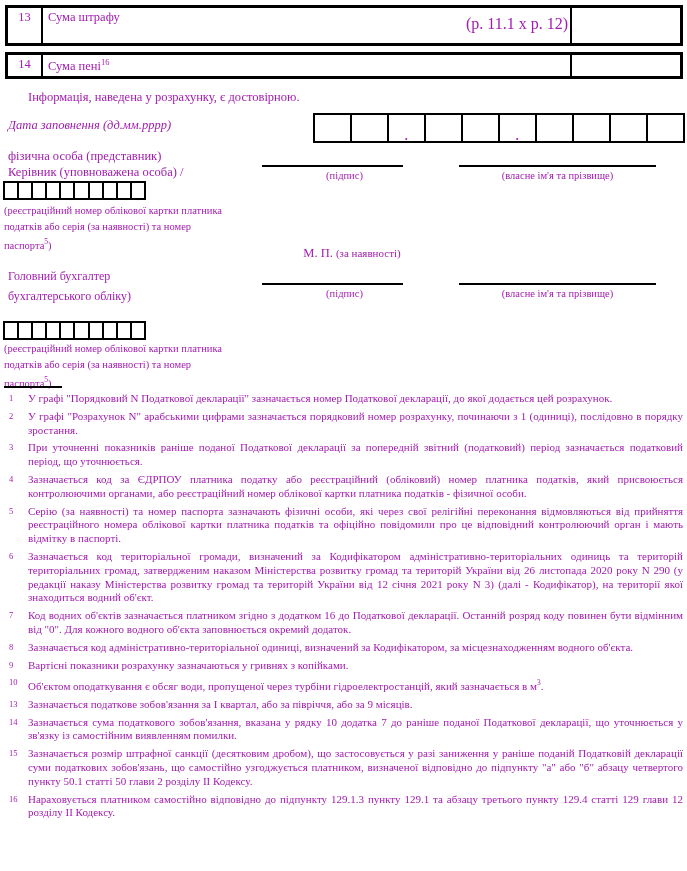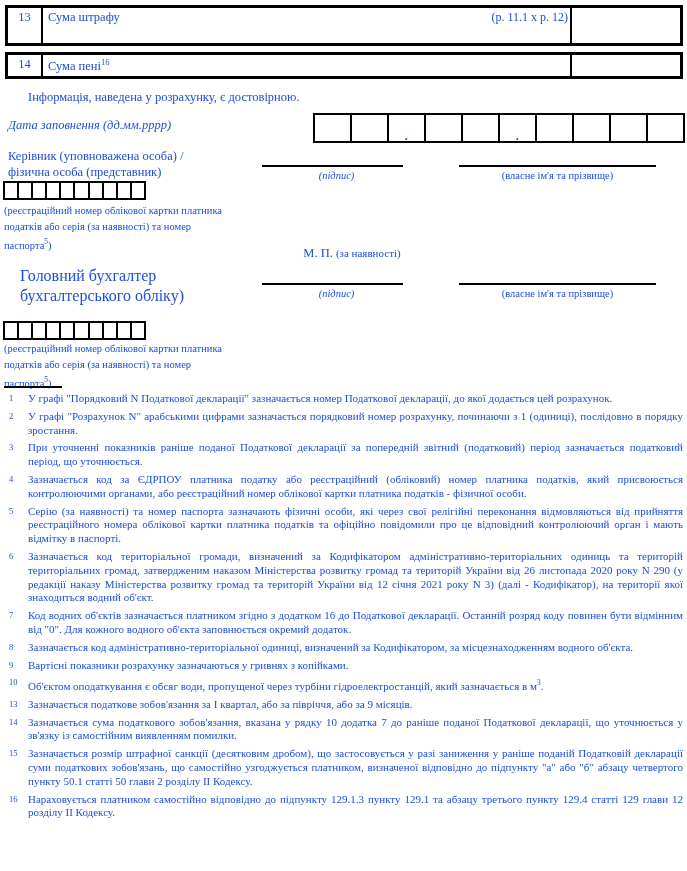--- a/index.html
+++ b/index.html
@@ -2,21 +2,21 @@
 <html><head>
 <meta charset="utf-8">
 <style>
   * { margin: 0; padding: 0; box-sizing: border-box; }
   html, body { background: #fff; }
   .page {
     position: relative;
     width: 687px;
     height: 871px;
     background: #fff;
-    color: #1d4ed8;
+    color: #a21caf;
     font-family: "Liberation Serif", "DejaVu Serif", serif;
     overflow: hidden;
   }
 
   
   .tbl {
     position: absolute;
     left: 5px;
     width: 678px;
     border: 3px solid #000;
@@ -36,22 +36,22 @@
   .cell-label {
     flex: 1;
     position: relative;
     font-size: 12.5px;
     padding: 2px 4px 17px 5px;
   }
   .cell-label sup { font-size: 8.5px; }
   .formula {
     position: absolute;
     right: 2px;
-    bottom: 18px;
-    font-size: 12px;
+    bottom: 10px;
+    font-size: 16px;
     white-space: nowrap;
     margin-left: 31px;
   }
   .cell-value {
     width: 110px;
     border-left: 2px solid #000;
     flex: none;
   }
 
   
@@ -74,36 +74,36 @@
     bottom: -3px; left: 45%;
     font-size: 12px; font-weight: bold;
   }
 
   
   .signer1-label {
     position: absolute; left: 8px; top: 148px;
     font-size: 12.5px; line-height: 16px;
   }
   .signer2-label {
-    position: absolute; left: 20px; top: 266px;
-    font-size: 16px; line-height: 20px;
+    position: absolute; left: 8px; top: 266px;
+    font-size: 12px; line-height: 20px;
   }
 
   
   .sig-line { position: absolute; height: 2px; background: #000; }
   .sig-line.s1 { left: 262px; width: 141px; }
   .sig-line.s2 { left: 459px; width: 197px; }
   .row1 .sig-line { top: 165px; }
   .row2 .sig-line { top: 283px; }
   .sig-caption {
     position: absolute;
     text-align: center;
     font-size: 10.5px;
   }
-  .sig-caption.c1 { left: 266px; width: 141px; font-style: italic; }
+  .sig-caption.c1 { left: 274px; width: 141px; }
   .sig-caption.c2 { left: 459px; width: 197px; }
   .row1 .sig-caption { top: 170px; }
   .row2 .sig-caption { top: 288px; }
 
   
   .reg-grid {
     position: absolute;
     left: 3px;
     width: 143px; height: 19px;
     border: 2px solid #000;
@@ -202,22 +202,22 @@
         <span class="date-dot">.</span>
       </div>
     <div class="date-cell"></div>
     <div class="date-cell"></div>
     <div class="date-cell"></div>
     <div class="date-cell"></div>
   </div>
 
   <div class="row1">
     <div class="signer1-label">
+      <div>фізична особа (представник)</div>
       <div>Керівник (уповноважена особа) /</div>
-      <div>фізична особа (представник)</div>
     </div>
     <div class="sig-line s1"></div>
     <div class="sig-line s2"></div>
     <div class="sig-caption c1">(підпис)</div>
     <div class="sig-caption c2">(власне ім'я та прізвище)</div>
   </div>
 
   <div class="reg-grid g1">
     <div class="reg-cell"></div>
     <div class="reg-cell"></div>

